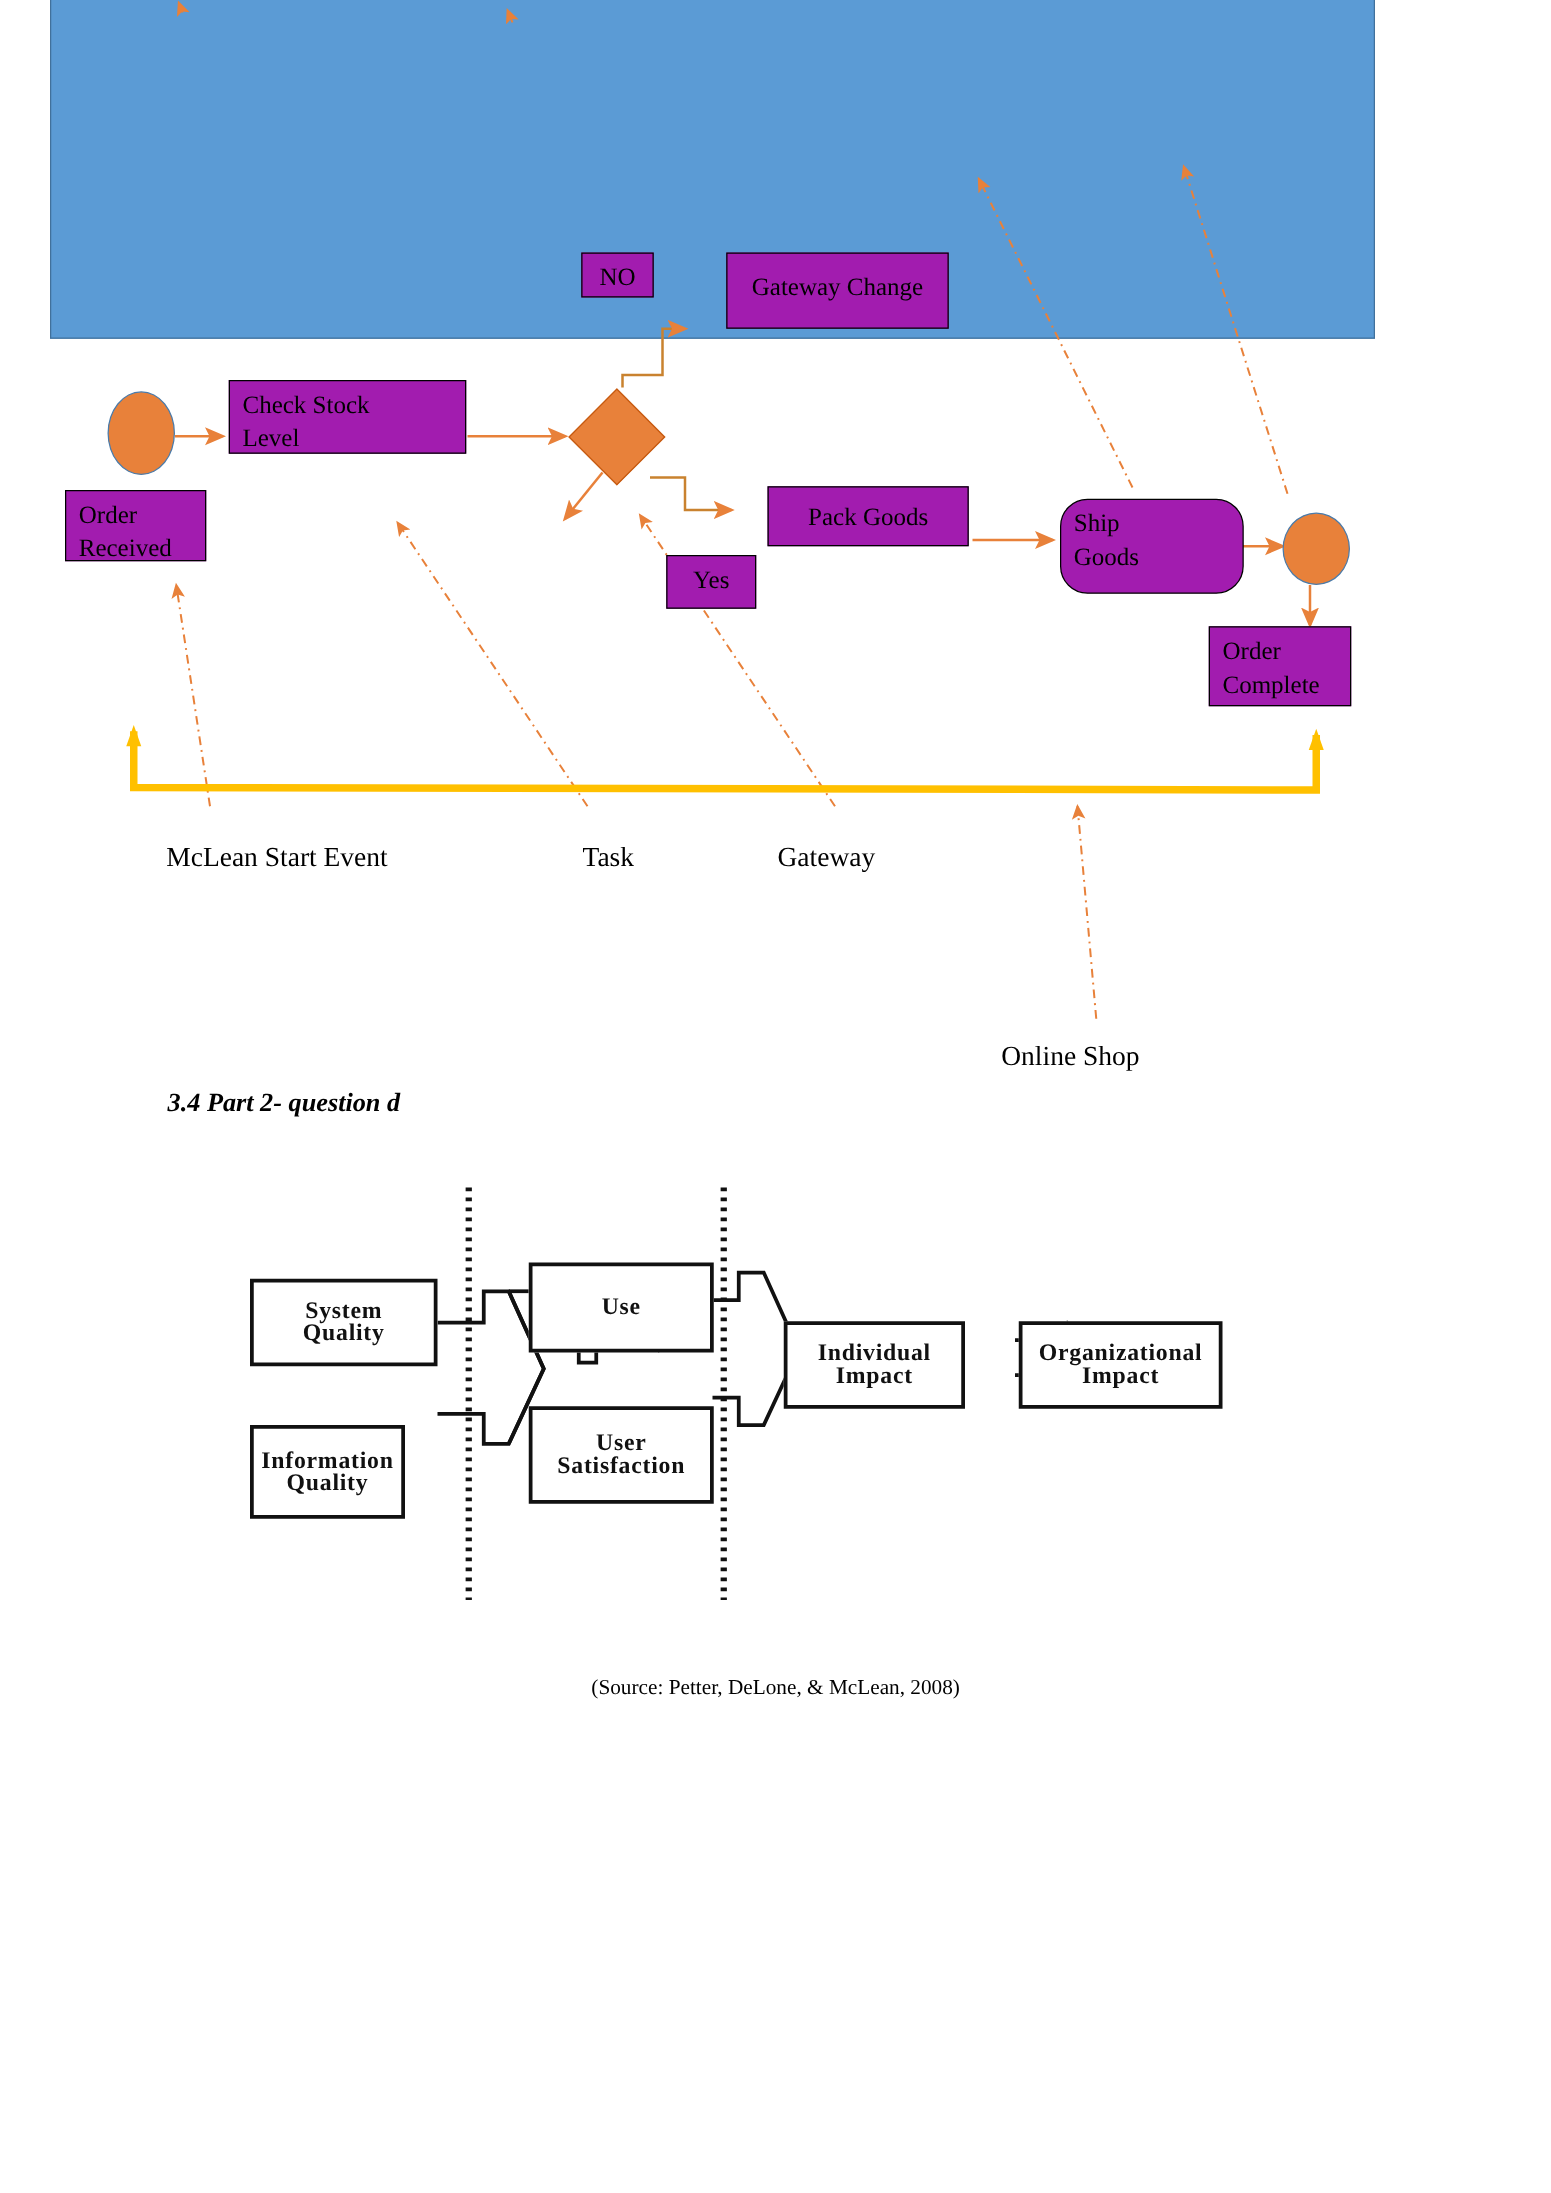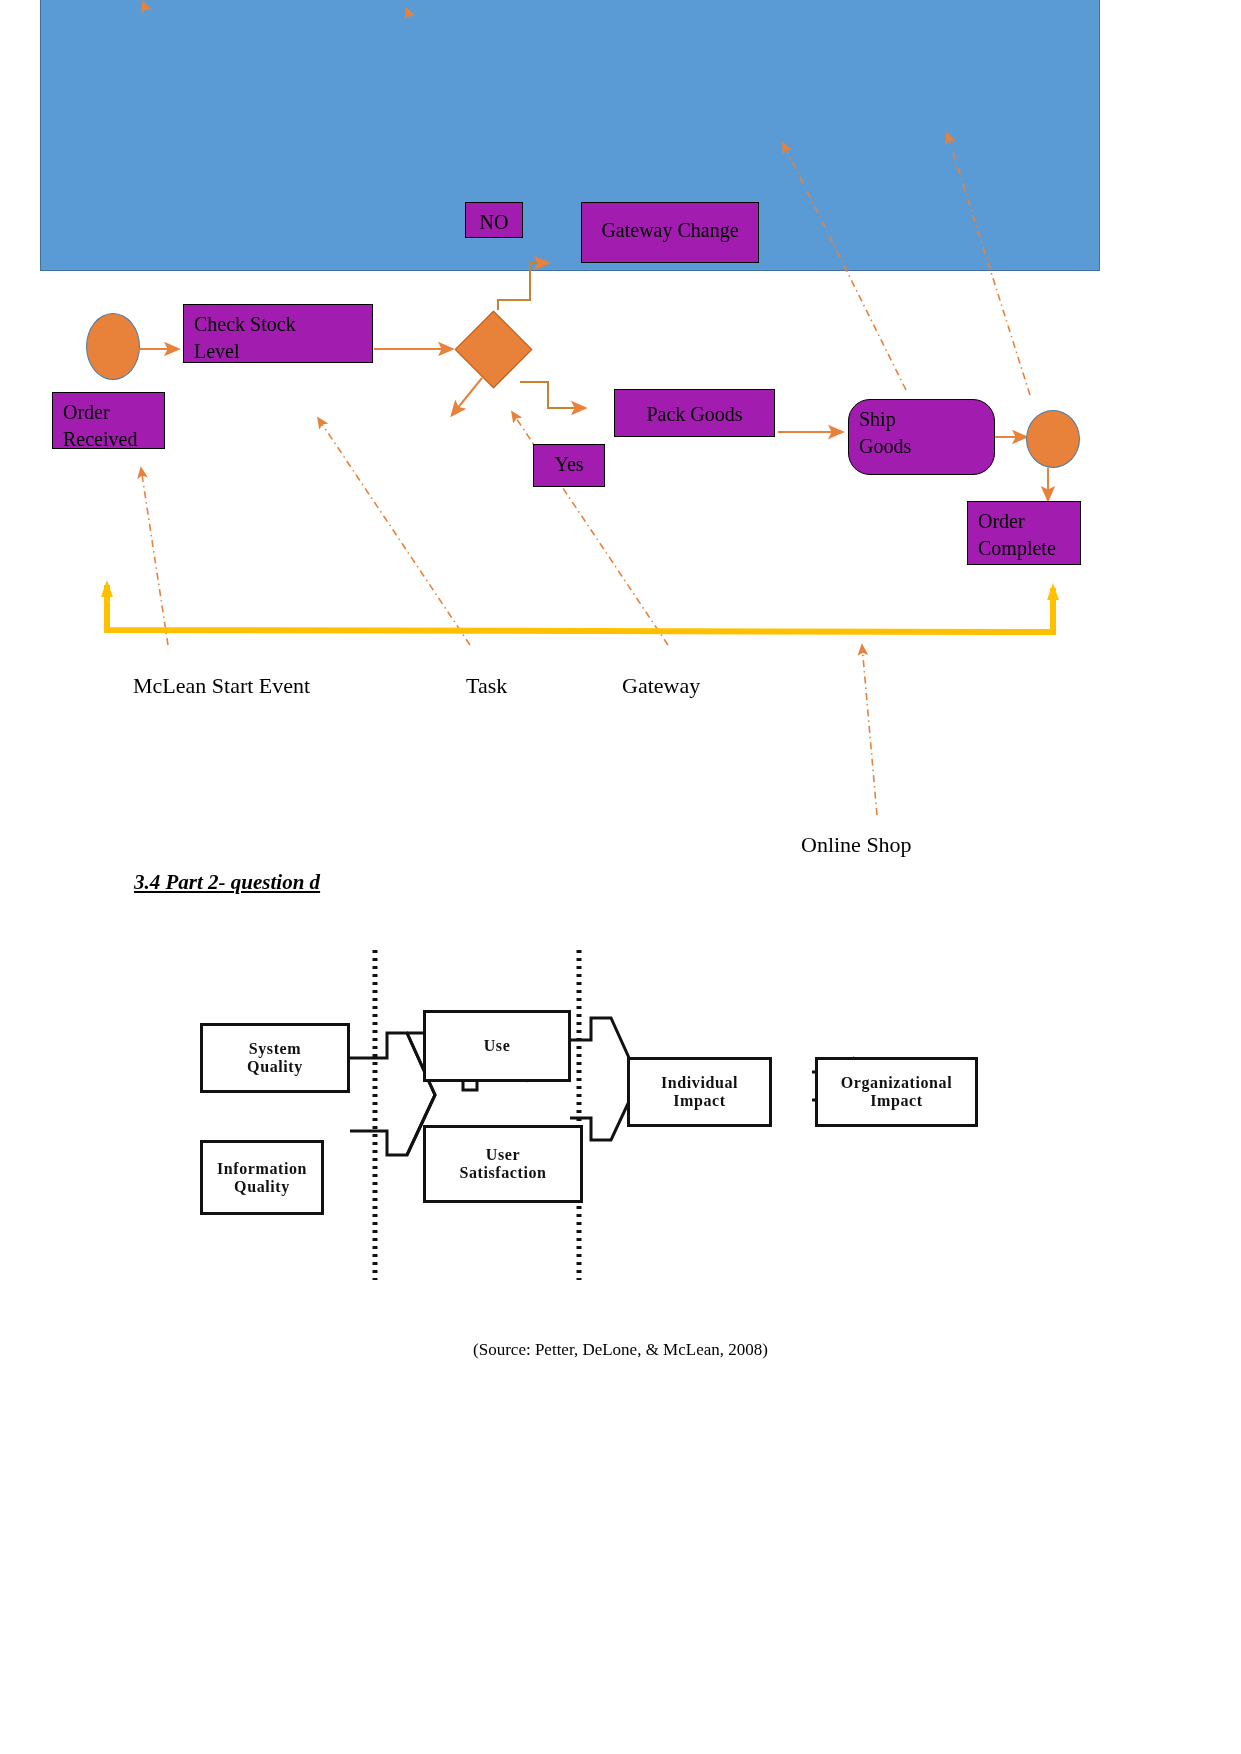--- a/index.html
+++ b/index.html
@@ -78,21 +78,20 @@
 
   
   #section-heading {
     position: absolute;
     left: 134px;
     top: 870px;
     font-size: 21px;
     font-weight: bold;
     font-style: italic;
     color: #000;
-    text-decoration: underline;
   }
 
   
   #dm-figure {
     position: absolute;
     left: 175px;
     top: 940px;
     width: 830px;
     height: 350px;
   }
@@ -100,21 +99,21 @@
     position: absolute;
     background: #ffffff;
     border: 3px solid #111111;
     box-sizing: border-box;
     display: flex;
     align-items: center;
     justify-content: center;
     text-align: center;
     font-family: "Liberation Serif", "DejaVu Serif", serif;
     font-weight: bold;
-    font-size: 16px;
+    font-size: 19px;
     line-height: 18px;
     letter-spacing: 0.6px;
     color: #111;
   }
   #source-caption {
     position: absolute;
     left: 0;
     top: 1340px;
     width: 1241px;
     text-align: center;
@@ -228,21 +227,21 @@
 
       <path d="M637,132 L680,132 L680,120 L702,146 L680,172 L680,160 L637,160" fill="none" stroke="#111" stroke-width="3"></path>
     </svg>
 
     <div class="dm-box" style="left:25px; top:83px; width:150px; height:70px;">System<br>Quality</div>
 
     <div class="dm-box" style="left:25px; top:200px; width:124px; height:75px;">Information<br>Quality</div>
 
     <div class="dm-box" style="left:248px; top:70px; width:148px; height:72px;">Use</div>
 
-    <div class="dm-box" style="left:248px; top:185px; width:160px; height:78px;">User<br>Satisfaction</div>
+    <div class="dm-box" style="left:248px; top:185px; width:148px; height:78px;">User<br>Satisfaction</div>
 
     <div class="dm-box" style="left:452px; top:117px; width:145px; height:70px;">Individual<br>Impact</div>
 
     <div class="dm-box" style="left:640px; top:117px; width:163px; height:70px;">Organizational<br>Impact</div>
   </div>
 
   <div id="source-caption">(Source: Petter, DeLone, &amp; McLean, 2008)</div>
 
 </div>
 

